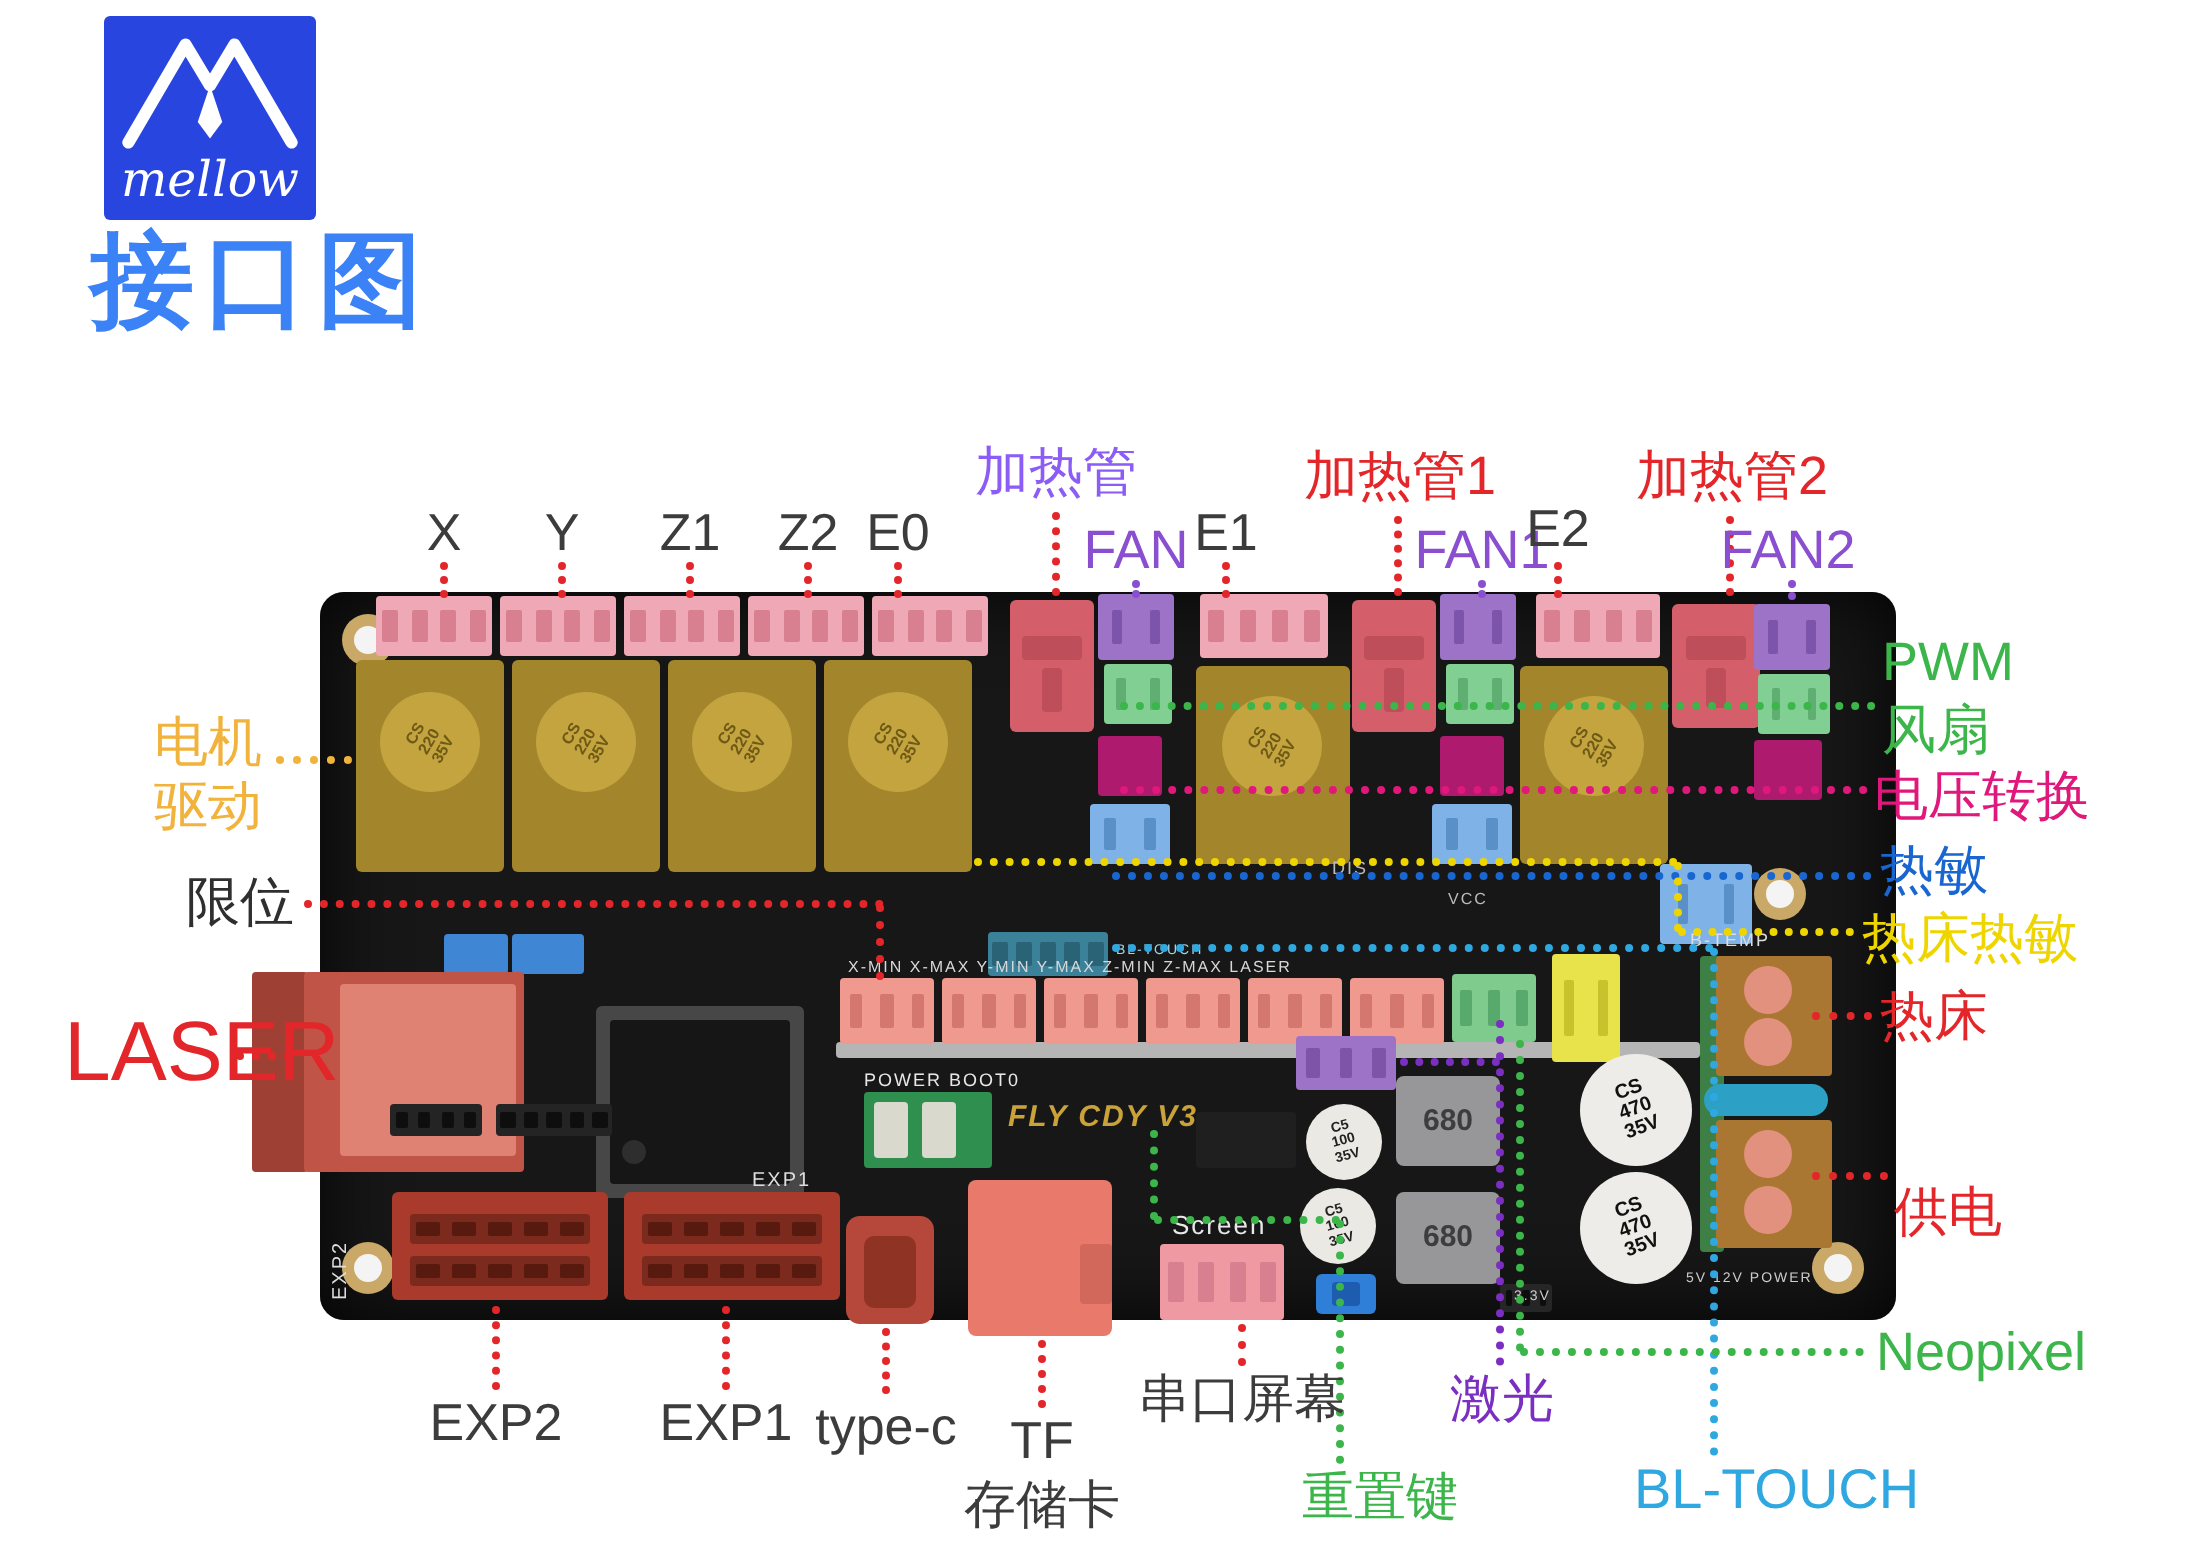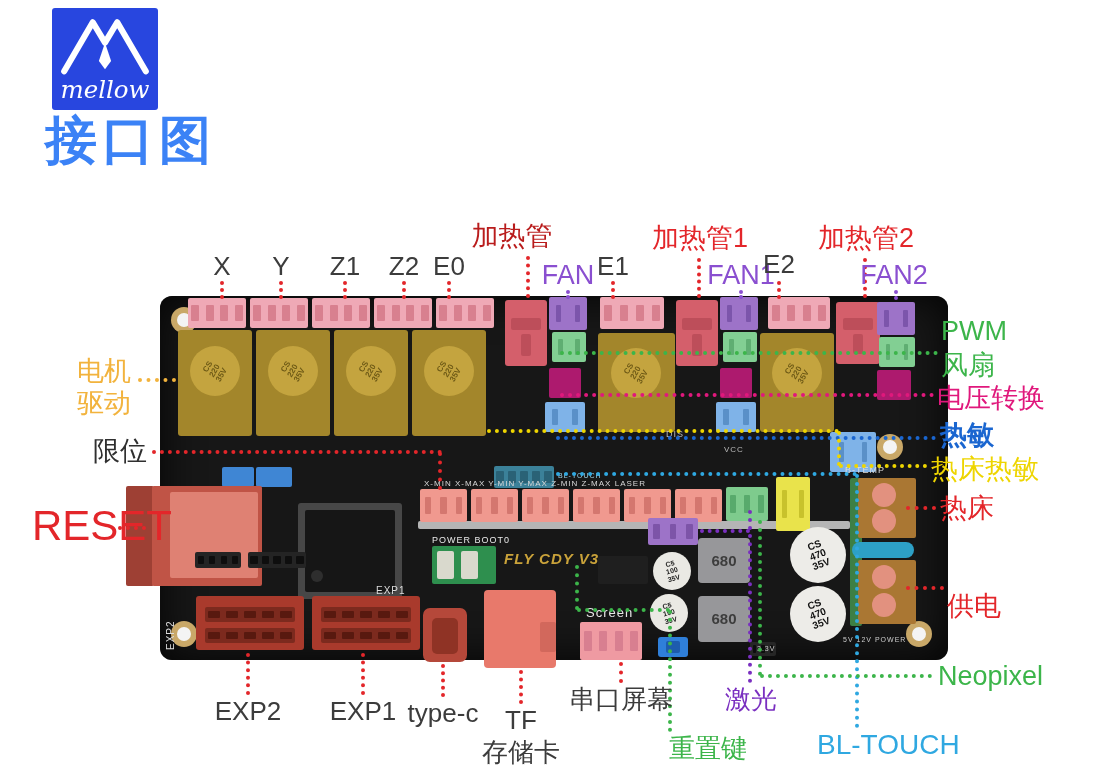--- a/index.html
+++ b/index.html
@@ -375,42 +375,42 @@
     <div class="leader" style="left: 246px; top: 653px; height: 42px; width: 0px; border-left: 4px dotted rgb(227, 38, 42);"></div>
     <div class="leader" style="left: 361px; top: 653px; height: 42px; width: 0px; border-left: 4px dotted rgb(227, 38, 42);"></div>
     <div class="leader" style="left: 441px; top: 664px; height: 33px; width: 0px; border-left: 4px dotted rgb(227, 38, 42);"></div>
     <div class="leader" style="left: 519px; top: 670px; height: 34px; width: 0px; border-left: 4px dotted rgb(227, 38, 42);"></div>
     <div class="leader" style="left: 619px; top: 662px; height: 21px; width: 0px; border-left: 4px dotted rgb(227, 38, 42);"></div>
     <div class="label" style="left: 222px; top: 252px; color: rgb(60, 60, 60); font-size: 26px; transform: translateX(-50%);">X</div>
     <div class="label" style="left: 281px; top: 252px; color: rgb(60, 60, 60); font-size: 26px; transform: translateX(-50%);">Y</div>
     <div class="label" style="left: 345px; top: 252px; color: rgb(60, 60, 60); font-size: 26px; transform: translateX(-50%);">Z1</div>
     <div class="label" style="left: 404px; top: 252px; color: rgb(60, 60, 60); font-size: 26px; transform: translateX(-50%);">Z2</div>
     <div class="label" style="left: 449px; top: 252px; color: rgb(60, 60, 60); font-size: 26px; transform: translateX(-50%);">E0</div>
-    <div class="label" style="left: 512px; top: 222px; color: #b91c1c; font-size: 27px; transform: translateX(-50%);">加热管</div>
+    <div class="label" style="left: 528px; top: 222px; color: #8b5cf6; font-size: 27px; transform: translateX(-50%);">加热管</div>
     <div class="label" style="left: 568px; top: 261px; color: rgb(138, 79, 208); font-size: 27px; transform: translateX(-50%);">FAN</div>
     <div class="label" style="left: 613px; top: 252px; color: rgb(60, 60, 60); font-size: 26px; transform: translateX(-50%);">E1</div>
     <div class="label" style="left: 700px; top: 224px; color: rgb(227, 38, 42); font-size: 27px; transform: translateX(-50%);">加热管1</div>
     <div class="label" style="left: 741px; top: 261px; color: rgb(138, 79, 208); font-size: 27px; transform: translateX(-50%);">FAN1</div>
     <div class="label" style="left: 779px; top: 250px; color: rgb(60, 60, 60); font-size: 26px; transform: translateX(-50%);">E2</div>
     <div class="label" style="left: 866px; top: 224px; color: rgb(227, 38, 42); font-size: 27px; transform: translateX(-50%);">加热管2</div>
     <div class="label" style="left: 894px; top: 261px; color: rgb(138, 79, 208); font-size: 27px; transform: translateX(-50%);">FAN2</div>
     <div class="label" style="left: 941px; top: 317px; color: rgb(60, 181, 74); font-size: 27px;">PWM</div>
     <div class="label" style="left: 941px; top: 351px; color: rgb(60, 181, 74); font-size: 27px;">风扇</div>
     <div class="label" style="left: 937px; top: 384px; color: rgb(224, 24, 124); font-size: 27px;">电压转换</div>
-    <div class="label" style="left: 940px; top: 421px; color: rgb(26, 102, 208); font-size: 27px; font-weight: bold;">热敏</div>
+    <div class="label" style="left: 940px; top: 421px; color: rgb(26, 102, 208); font-size: 27px;">热敏</div>
     <div class="label" style="left: 931px; top: 455px; color: rgb(238, 213, 0); font-size: 27px;">热床热敏</div>
     <div class="label" style="left: 940px; top: 494px; color: rgb(227, 38, 42); font-size: 27px;">热床</div>
     <div class="label" style="left: 947px; top: 592px; color: rgb(227, 38, 42); font-size: 27px;">供电</div>
     <div class="label" style="left: 938px; top: 662px; color: rgb(60, 181, 74); font-size: 27px;">Neopixel</div>
     <div class="label" style="left: 817px; top: 730px; color: rgb(47, 168, 225); font-size: 28px;">BL-TOUCH</div>
     <div class="label" style="left: 104px; top: 357px; color: rgb(242, 179, 61); font-size: 27px; transform: translateX(-50%);">电机</div>
     <div class="label" style="left: 104px; top: 389px; color: rgb(242, 179, 61); font-size: 27px; transform: translateX(-50%);">驱动</div>
     <div class="label" style="left: 147px; top: 437px; color: rgb(47, 47, 47); font-size: 27px; transform: translateX(-100%);">限位</div>
-    <div class="label" style="left: 32px; top: 503px; color: rgb(227, 38, 42); font-size: 42px;">RESET</div>
+    <div class="label" style="left: 32px; top: 503px; color: rgb(227, 38, 42); font-size: 42px;">LASER</div>
     <div class="label" style="left: 248px; top: 697px; color: rgb(60, 60, 60); font-size: 26px; transform: translateX(-50%);">EXP2</div>
     <div class="label" style="left: 363px; top: 697px; color: rgb(60, 60, 60); font-size: 26px; transform: translateX(-50%);">EXP1</div>
     <div class="label" style="left: 443px; top: 699px; color: rgb(60, 60, 60); font-size: 26px; transform: translateX(-50%);">type-c</div>
     <div class="label" style="left: 521px; top: 706px; color: rgb(60, 60, 60); font-size: 26px; transform: translateX(-50%);">TF</div>
     <div class="label" style="left: 521px; top: 738px; color: rgb(60, 60, 60); font-size: 26px; transform: translateX(-50%);">存储卡</div>
     <div class="label" style="left: 621px; top: 685px; color: rgb(60, 60, 60); font-size: 26px; transform: translateX(-50%);">串口屏幕</div>
     <div class="label" style="left: 751px; top: 685px; color: rgb(122, 47, 192); font-size: 26px; transform: translateX(-50%);">激光</div>
-    <div class="label" style="left: 708px; top: 734px; color: rgb(60, 181, 74); font-size: 26px; transform: translateX(-50%);">重置键</div>
+    <div class="label" style="left: 690px; top: 734px; color: rgb(60, 181, 74); font-size: 26px; transform: translateX(-50%);">重置键</div>
   </div>
 
 </body></html>

